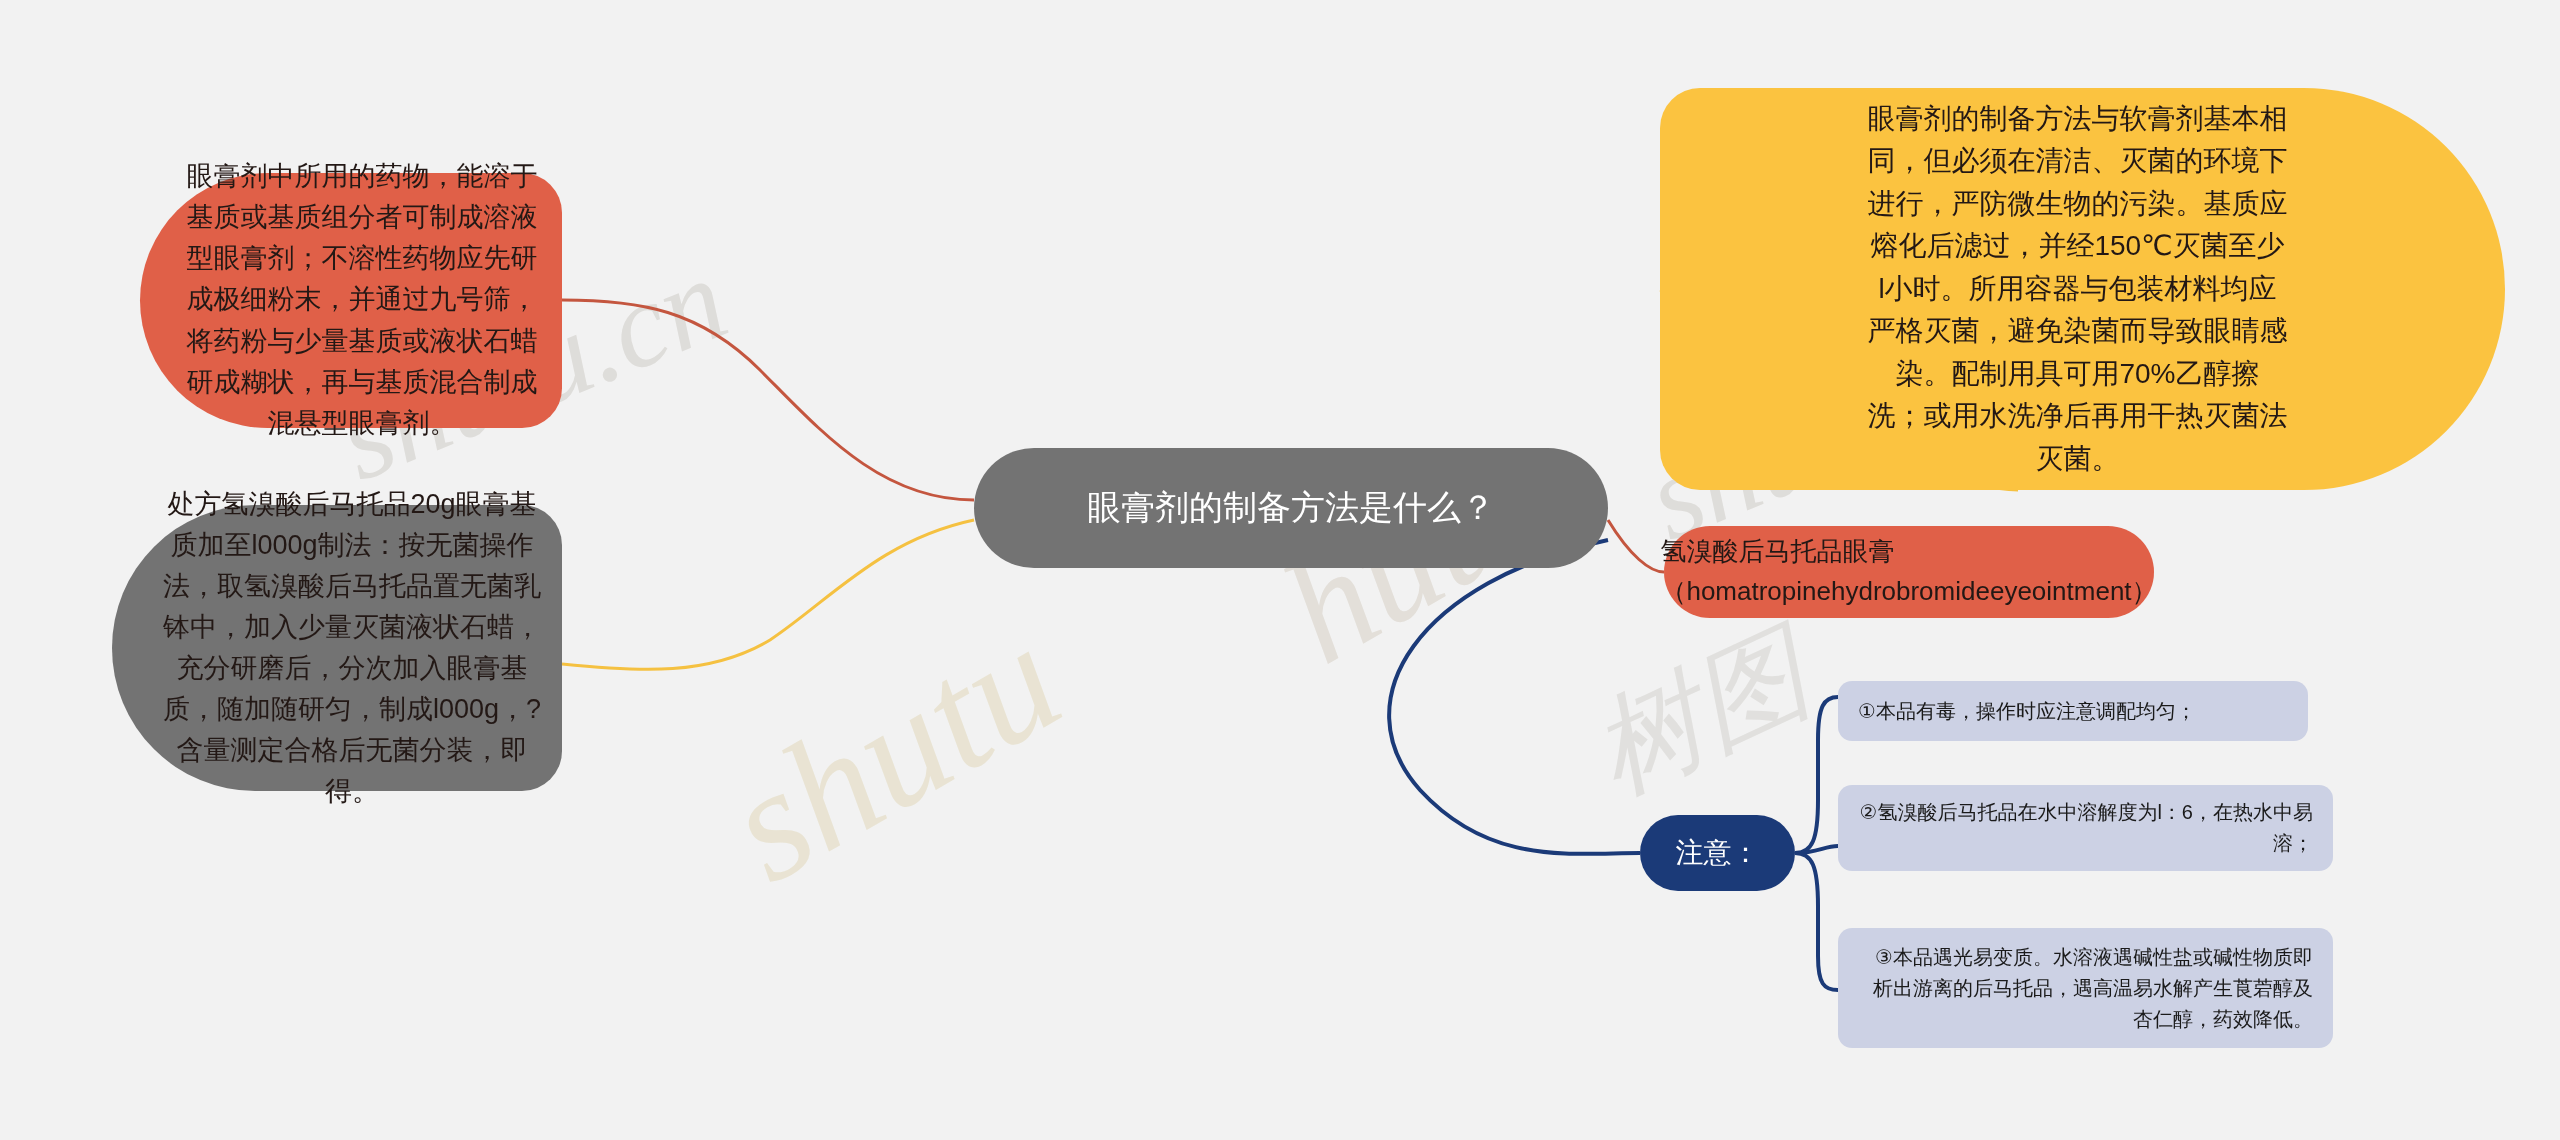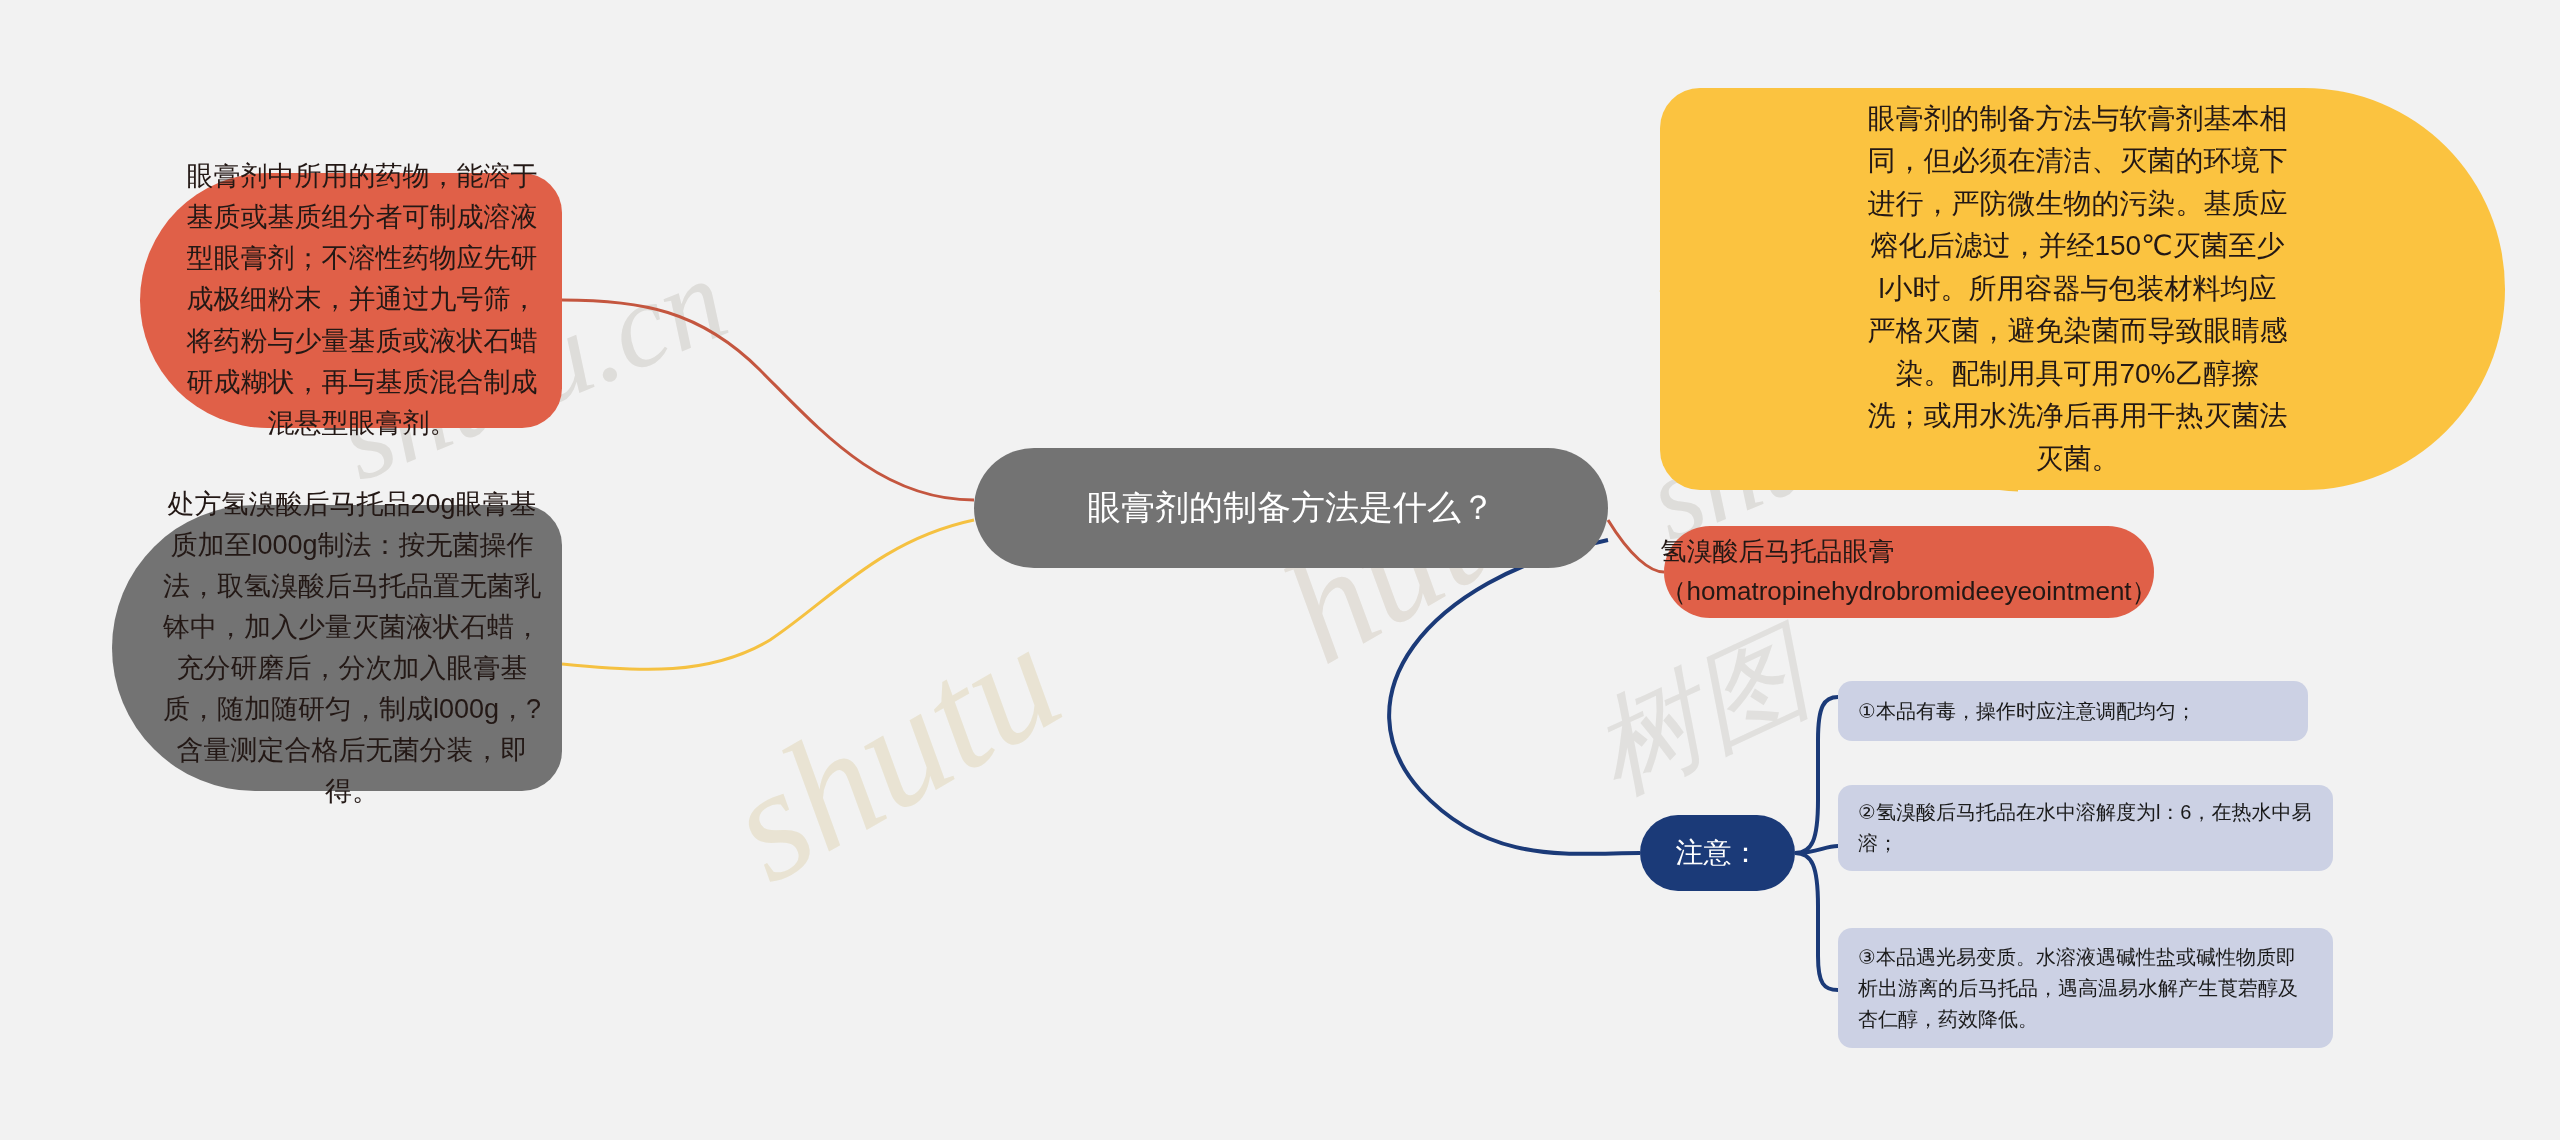--- a/index.html
+++ b/index.html
@@ -133,21 +133,21 @@
   
   .note-box {
     position: absolute;
     box-sizing: border-box;
     background: #ccd1e4;
     border-radius: 14px;
     color: #1a1a1a;
     font-size: 20px;
     line-height: 1.55;
     padding: 16px 20px;
-    text-align: left;
+    text-align: right;
     z-index: 2;
     display: flex;
     align-items: center;
   }
   #note-1 { left: 1838px; top: 681px;  width: 470px; height: 60px; }
   #note-2 { left: 1838px; top: 785px;  width: 495px; height: 86px; }
   #note-3 { left: 1838px; top: 928px;  width: 495px; height: 120px; }
 </style>
 </head>
 <body>

